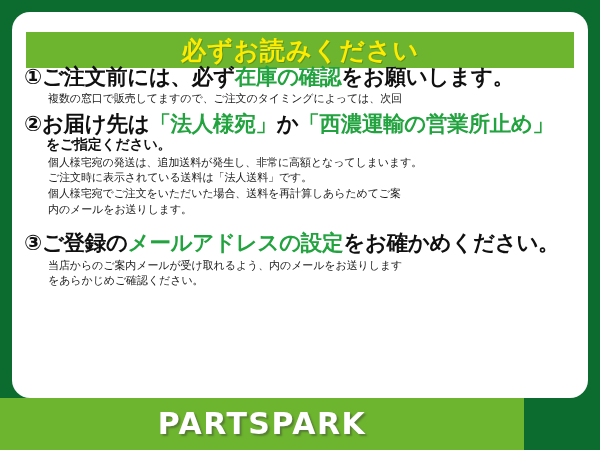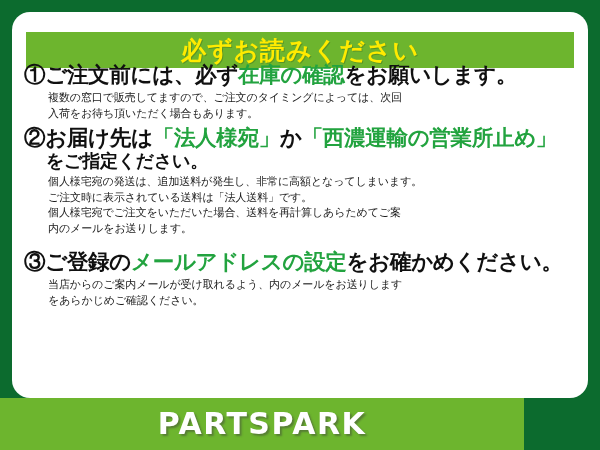--- a/index.html
+++ b/index.html
@@ -60,33 +60,32 @@
 
   .items {
     position: absolute;
     left: 0;
     top: 52px;
     width: 576px;
   }
 
   .item {
     padding: 0 10px 0 12px;
-    font-family: Liberation Mono, monospace;
   }
 
   .item-heading {
     font-size: 21.5px;
     font-weight: bold;
     color: #101010;
     line-height: 1.18;
     letter-spacing: -0.3px;
     white-space: nowrap;
   }
   .heading-line2 {
-    font-size: 18px;
+    font-size: 14px;
     font-weight: bold;
     color: #101010;
     line-height: 1.18;
     letter-spacing: -0.3px;
     padding-left: 22px;
     white-space: nowrap;
   }
 
   .accent {
     color: #22a33f;
@@ -140,21 +139,20 @@
     <div class="title-band">
       <div class="title-text">必ずお読みください</div>
     </div>
 
     <div class="items">
 
       <div class="item item-1">
         <div class="item-heading"><span>①</span><span>ご注文前には、必ず</span><span class="accent">在庫の確認</span><span>をお願いします。</span></div>
         <div class="item-body">
           <div>複数の窓口で販売してますので、ご注文のタイミングによっては、次回</div>
-          <div>入荷をお待ち頂いただく場合もあります。</div>
         </div>
       </div>
 
       <div class="item item-2">
         <div class="item-heading"><span>②</span><span>お届け先は</span><span class="accent">「法人様宛」</span><span>か</span><span class="accent">「西濃運輸の営業所止め」</span></div>
         <div class="heading-line2">をご指定ください。</div>
         <div class="item-body">
           <div>個人様宅宛の発送は、追加送料が発生し、非常に高額となってしまいます。</div>
           <div>ご注文時に表示されている送料は「法人送料」です。</div>
           <div>個人様宅宛でご注文をいただいた場合、送料を再計算しあらためてご案</div>

